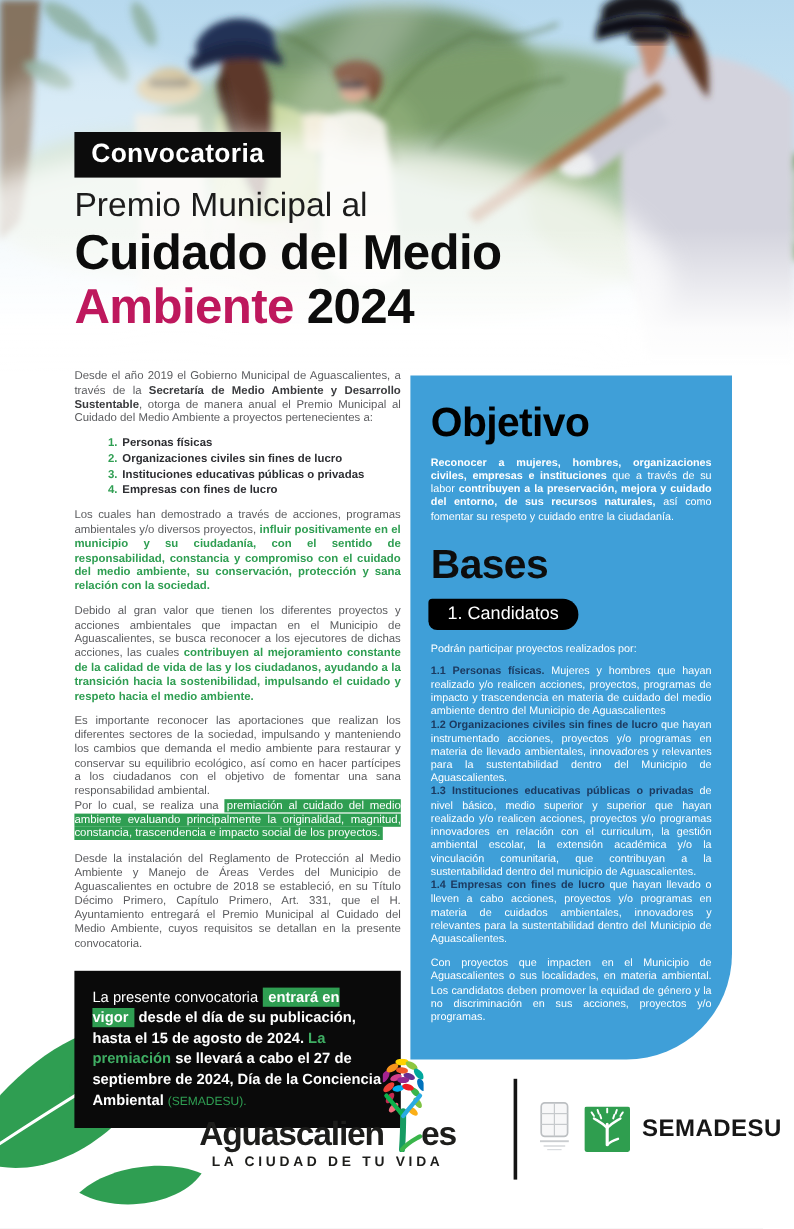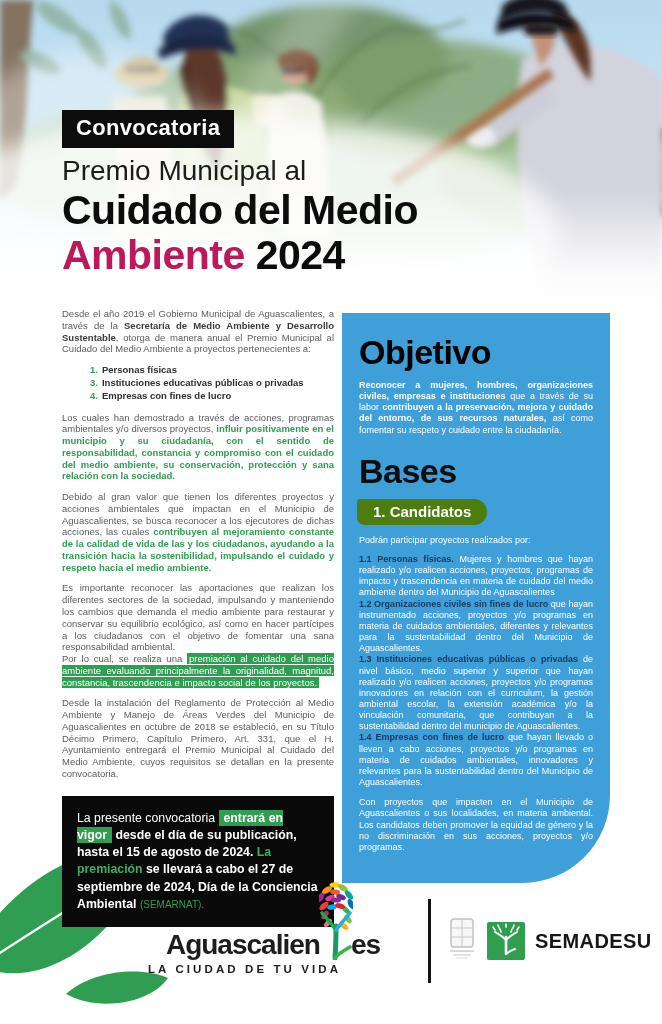--- a/index.html
+++ b/index.html
@@ -46,30 +46,30 @@
   .blue-box{
     position:absolute;left:342px;top:313px;width:268px;min-height:505px;z-index:2;
     background:#3f9fd8;border-radius:0 0 88px 0;box-sizing:border-box;
     padding:20px 17px 30px;color:#ffffff;
   }
   .h-obj{font-size:34px;font-weight:800;letter-spacing:-.5px;margin:0 0 8px;color:#000000;}
   .h-bases{font-size:34px;font-weight:800;letter-spacing:-.5px;margin:0 0 8px;color:#0d0d0d;}
   .obj-p{font-size:9px;line-height:1.24;text-align:justify;margin:0 0 16px;}
   .obj-p b{font-weight:800;}
   .pill{
-    display:inline-block;background:#4d7c0f;color:#ffffff;font-size:15px;font-weight:700;
+    display:inline-block;background:#000000;color:#ffffff;font-size:15px;font-weight:400;
     padding:4px 16px 5px;border-radius:4px 16px 16px 9px;margin:0 0 10px -2px;
   }
   .bb-intro{font-size:9px;line-height:1.24;margin:0 0 8px;text-align:left;}
   .bb-item{font-size:9px;line-height:1.24;text-align:justify;margin:0;}
   .bb-item .lead{color:#1c3a60;font-weight:800;}
   .bb-outro{font-size:9px;line-height:1.24;text-align:justify;margin:9px 0 0;}
   
   .leaves{position:absolute;left:0;top:838px;z-index:1;}
-  .brand{position:absolute;left:148px;top:882px;width:250px;color:#1d1d1b;z-index:2;}
+  .brand{position:absolute;left:148px;top:882px;width:250px;text-align:center;color:#1d1d1b;z-index:2;}
   .brand-row{display:flex;align-items:flex-end;justify-content:center;font-size:28px;font-weight:800;letter-spacing:-1px;line-height:1;}
   .brand-row .tree{margin:0 -2px -1px -1px;}
   .tagline{font-size:11.5px;font-weight:700;letter-spacing:3.1px;margin-top:4px;white-space:nowrap;}
   .divider{position:absolute;left:428px;top:899px;width:3px;height:84px;background:#141414;z-index:2;}
   .gov{position:absolute;left:447px;top:917px;display:flex;align-items:center;gap:10px;z-index:2;}
   .sema-text{font-size:20px;font-weight:800;color:#161616;letter-spacing:.4px;}
 </style>
 </head>
 <body>
 
@@ -175,42 +175,43 @@
     <div class="badge">Convocatoria</div>
     <div class="t1">Premio Municipal al</div>
     <div class="t2">Cuidado del Medio</div>
     <div class="t3"><span class="amb">Ambiente</span><span> 2024</span></div>
   </div>
 
   <div class="left-col">
     <p><span>Desde el año 2019 el Gobierno Municipal de Aguascalientes, a través de la </span><span class="bd">Secretaría de Medio Ambiente y Desarrollo Sustentable</span><span>, otorga de manera anual el Premio Municipal al Cuidado del Medio Ambiente a proyectos pertenecientes a:</span></p>
     <div class="award-list">
       <div class="award-row"><span class="num">1.</span><span class="lbl">Personas físicas</span></div>
+      <div class="award-row"><span class="num">2.</span><span class="lbl">Organizaciones civiles sin fines de lucro</span></div>
       <div class="award-row"><span class="num">3.</span><span class="lbl">Instituciones educativas públicas o privadas</span></div>
       <div class="award-row"><span class="num">4.</span><span class="lbl">Empresas con fines de lucro</span></div>
     </div>
     <p><span>Los cuales han demostrado a través de acciones, programas ambientales y/o diversos proyectos, </span><span class="gb">influir positivamente en el municipio y su ciudadanía, con el sentido de responsabilidad, constancia y compromiso con el cuidado del medio ambiente, su conservación, protección y sana relación con la sociedad.</span></p>
     <p><span>Debido al gran valor que tienen los diferentes proyectos y acciones ambientales que impactan en el Municipio de Aguascalientes, se busca reconocer a los ejecutores de dichas acciones, las cuales </span><span class="gb">contribuyen al mejoramiento constante de la calidad de vida de las y los ciudadanos, ayudando a la transición hacia la sostenibilidad, impulsando el cuidado y respeto hacia el medio ambiente.</span></p>
     <p class="tight">Es importante reconocer las aportaciones que realizan los diferentes sectores de la sociedad, impulsando y manteniendo los cambios que demanda el medio ambiente para restaurar y conservar su equilibrio ecológico, así como en hacer partícipes a los ciudadanos con el objetivo de fomentar una sana responsabilidad ambiental.</p>
     <p><span>Por lo cual, se realiza una </span><span class="hl-green">premiación al cuidado del medio ambiente evaluando principalmente la originalidad, magnitud, constancia, trascendencia e impacto social de los proyectos.</span></p>
     <p>Desde la instalación del Reglamento de Protección al Medio Ambiente y Manejo de Áreas Verdes del Municipio de Aguascalientes en octubre de 2018 se estableció, en su Título Décimo Primero, Capítulo Primero, Art. 331, que el H. Ayuntamiento entregará el Premio Municipal al Cuidado del Medio Ambiente, cuyos requisitos se detallan en la presente convocatoria.</p>
 
     <div class="notice">
-      <span class="pre">La presente convocatoria </span><span class="hl">entrará en vigor</span><span> desde el día de su publicación, hasta el 15 de agosto de 2024. </span><span class="grn">La premiación</span><span> se llevará a cabo el 27 de septiembre de 2024, Día de la Conciencia Ambiental </span><span class="sm">(SEMARNAT).</span>
+      <span class="pre">La presente convocatoria </span><span class="hl">entrará en vigor</span><span> desde el día de su publicación, hasta el 15 de agosto de 2024. </span><span class="grn">La premiación</span><span> se llevará a cabo el 27 de septiembre de 2024, Día de la Conciencia Ambiental </span><span class="sm">(SEMADESU).</span>
     </div>
   </div>
 
   <div class="blue-box">
     <div class="h-obj">Objetivo</div>
     <p class="obj-p"><b>Reconocer a mujeres, hombres, organizaciones civiles, empresas e instituciones</b><span> que a través de su labor </span><b>contribuyen a la preservación, mejora y cuidado del entorno, de sus recursos naturales,</b><span> así como fomentar su respeto y cuidado entre la ciudadanía.</span></p>
     <div class="h-bases">Bases</div>
     <div class="pill">1. Candidatos</div>
     <p class="bb-intro">Podrán participar proyectos realizados por:</p>
     <p class="bb-item"><span class="lead">1.1 Personas físicas.</span><span> Mujeres y hombres que hayan realizado y/o realicen acciones, proyectos, programas de impacto y trascendencia en materia de cuidado del medio ambiente dentro del Municipio de Aguascalientes</span></p>
-    <p class="bb-item"><span class="lead">1.2 Organizaciones civiles sin fines de lucro</span><span> que hayan instrumentado acciones, proyectos y/o programas en materia de cuidados ambientales, diferentes y relevantes para la sustentabilidad dentro del Municipio de Aguascalientes.</span></p>
+    <p class="bb-item"><span class="lead">1.2 Organizaciones civiles sin fines de lucro</span><span> que hayan instrumentado acciones, proyectos y/o programas en materia de llevado ambientales, innovadores y relevantes para la sustentabilidad dentro del Municipio de Aguascalientes.</span></p>
     <p class="bb-item"><span class="lead">1.3 Instituciones educativas públicas o privadas</span><span> de nivel básico, medio superior y superior que hayan realizado y/o realicen acciones, proyectos y/o programas innovadores en relación con el curriculum, la gestión ambiental escolar, la extensión académica y/o la vinculación comunitaria, que contribuyan a la sustentabilidad dentro del municipio de Aguascalientes.</span></p>
     <p class="bb-item"><span class="lead">1.4 Empresas con fines de lucro</span><span> que hayan llevado o lleven a cabo acciones, proyectos y/o programas en materia de cuidados ambientales, innovadores y relevantes para la sustentabilidad dentro del Municipio de Aguascalientes.</span></p>
     <p class="bb-outro">Con proyectos que impacten en el Municipio de Aguascalientes o sus localidades, en materia ambiental. Los candidatos deben promover la equidad de género y la no discriminación en sus acciones, proyectos y/o programas.</p>
   </div>
 
   <div class="leaves">
     <svg width="200" height="186" viewBox="0 0 200 186">
       <path d="M150,18 C95,2 25,28 -35,120 C20,160 110,120 150,18 Z" fill="#2f9e52"></path>
       <path d="M138,30 C85,60 30,95 -20,128" stroke="#ffffff" stroke-width="2.5" fill="none"></path>
       <path d="M58,68 C62,28 92,6 128,8 C126,42 96,64 58,68 Z" fill="#2f9e52"></path>

